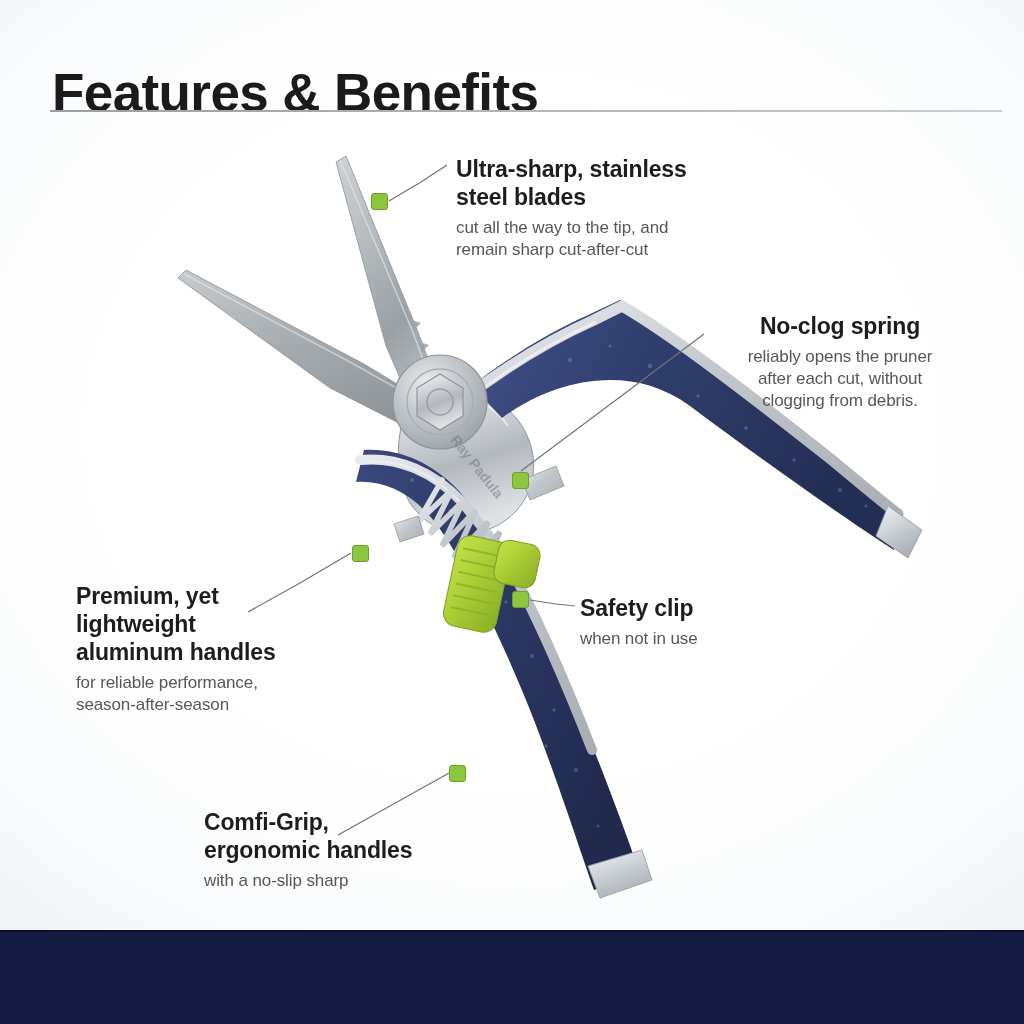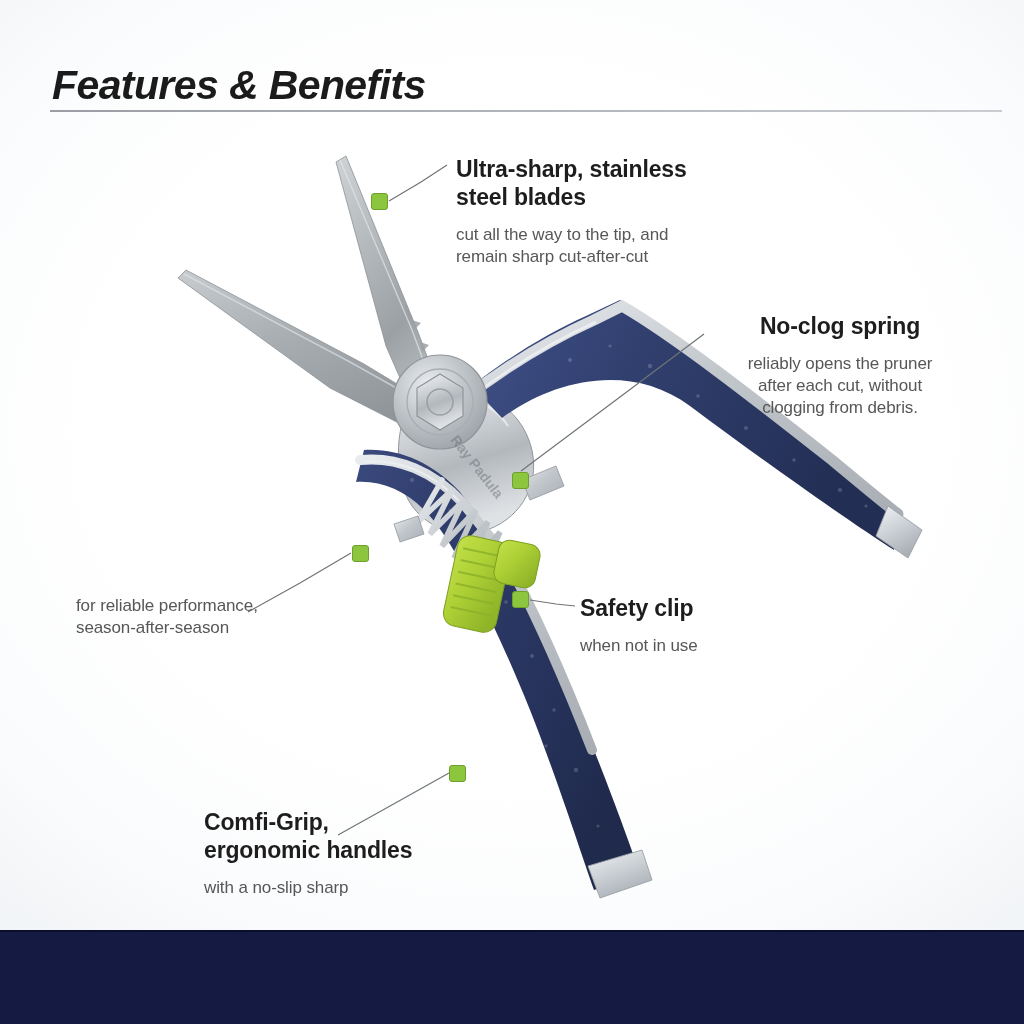--- a/index.html
+++ b/index.html
@@ -19,26 +19,25 @@
 
   
   #header {
     position: absolute;
     left: 0; top: 0; width: 1024px; height: 120px;
   }
   #page-title {
     position: absolute;
     left: 52px;
     top: 62px;
-    font-size: 41px;
+    font-size: 53px;
     font-weight: bold;
     letter-spacing: -0.6px;
     color: #1b1b1b;
     white-space: nowrap;
-    font-style: italic;
   }
   #title-rule {
     position: absolute;
     left: 50px;
     top: 110px;
     width: 952px;
     height: 2px;
     background: linear-gradient(to right, #9a9ea4 0%, #b4b8bd 55%, #c9ccd0 100%);
   }
 
@@ -60,21 +59,21 @@
     font-weight: bold;
     color: #1d1d1d;
     line-height: 1.22;
     letter-spacing: -0.15px;
   }
   .callout .c-body {
     font-size: 17px;
     font-weight: normal;
     color: #575757;
     line-height: 1.28;
-    margin-top: 13px;
+    margin-top: 6px;
     letter-spacing: -0.1px;
   }
 
   
   .marker {
     position: absolute;
     width: 17px;
     height: 17px;
     background: #8cc63f;
     border: 1.5px solid #6fa02c;
@@ -305,20 +304,25 @@
       <div>No-clog spring</div>
     </div>
     <div class="c-body">
       <div>reliably opens the pruner</div>
       <div>after each cut, without</div>
       <div>clogging from debris.</div>
     </div>
   </div>
 
   <div class="callout" style="left:76px; top:582px; width:260px;">
+    <div class="c-title">
+      <div>Premium, yet</div>
+      <div>lightweight</div>
+      <div>aluminum handles</div>
+    </div>
     <div class="c-body">
       <div>for reliable performance,</div>
       <div>season-after-season</div>
     </div>
   </div>
 
   <div class="callout" style="left:580px; top:594px; width:260px;">
     <div class="c-title">
       <div>Safety clip</div>
     </div>

